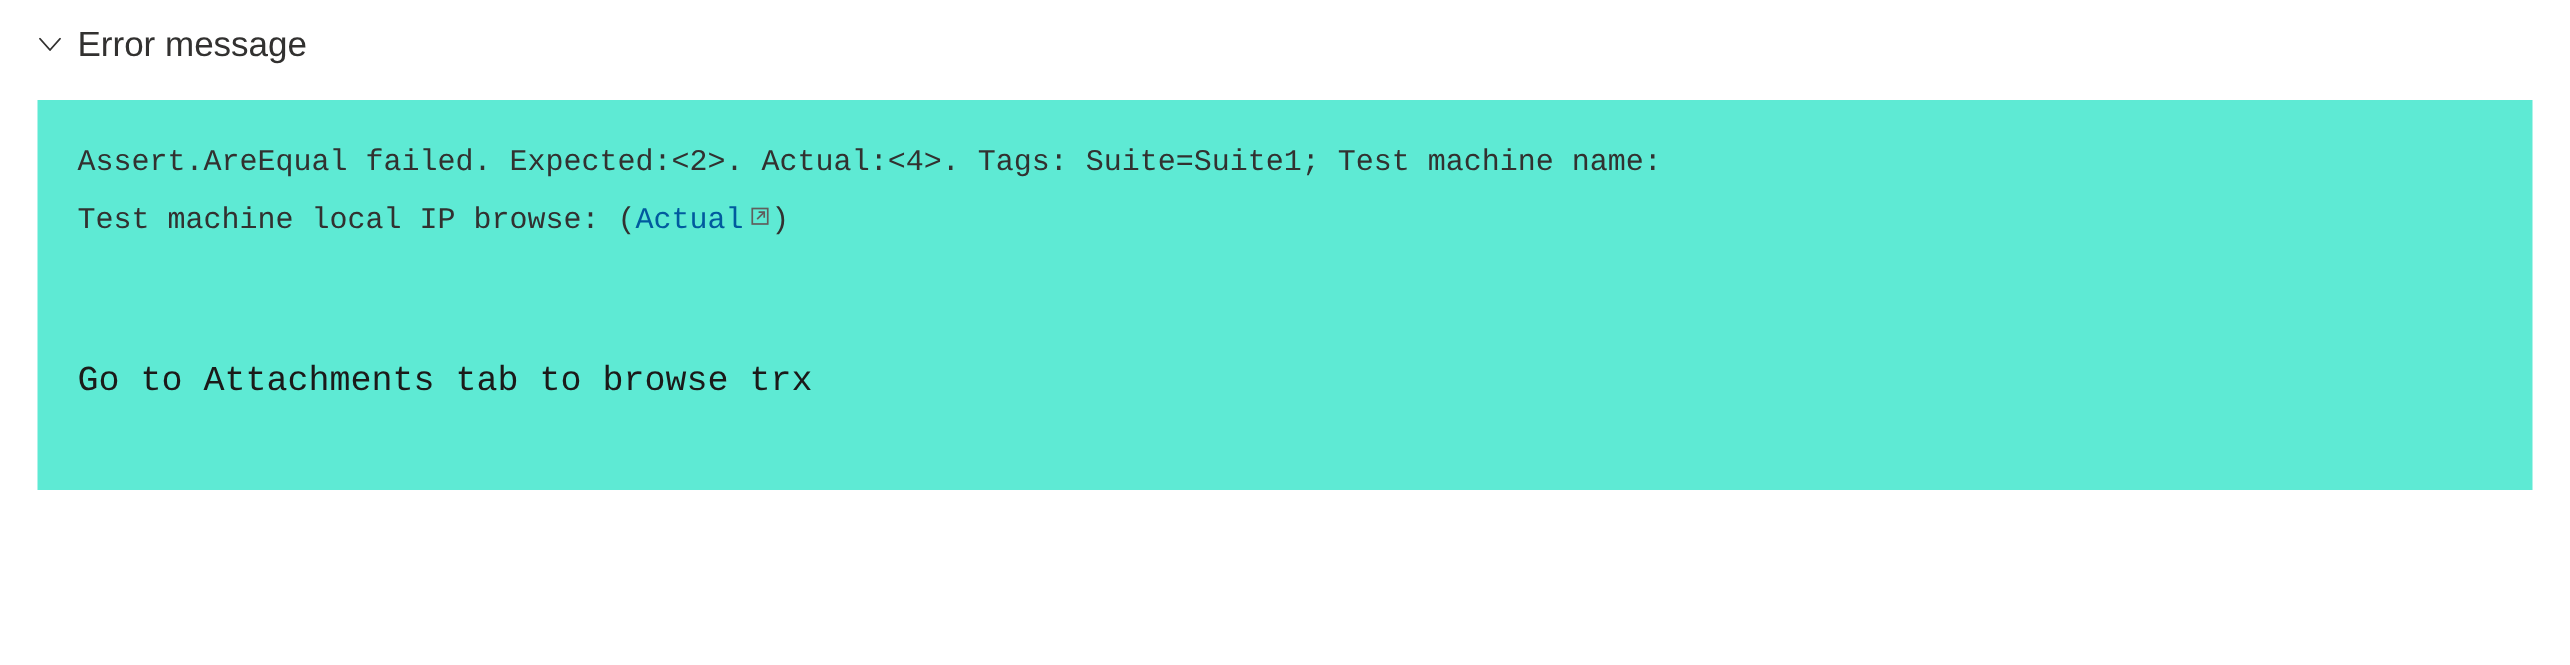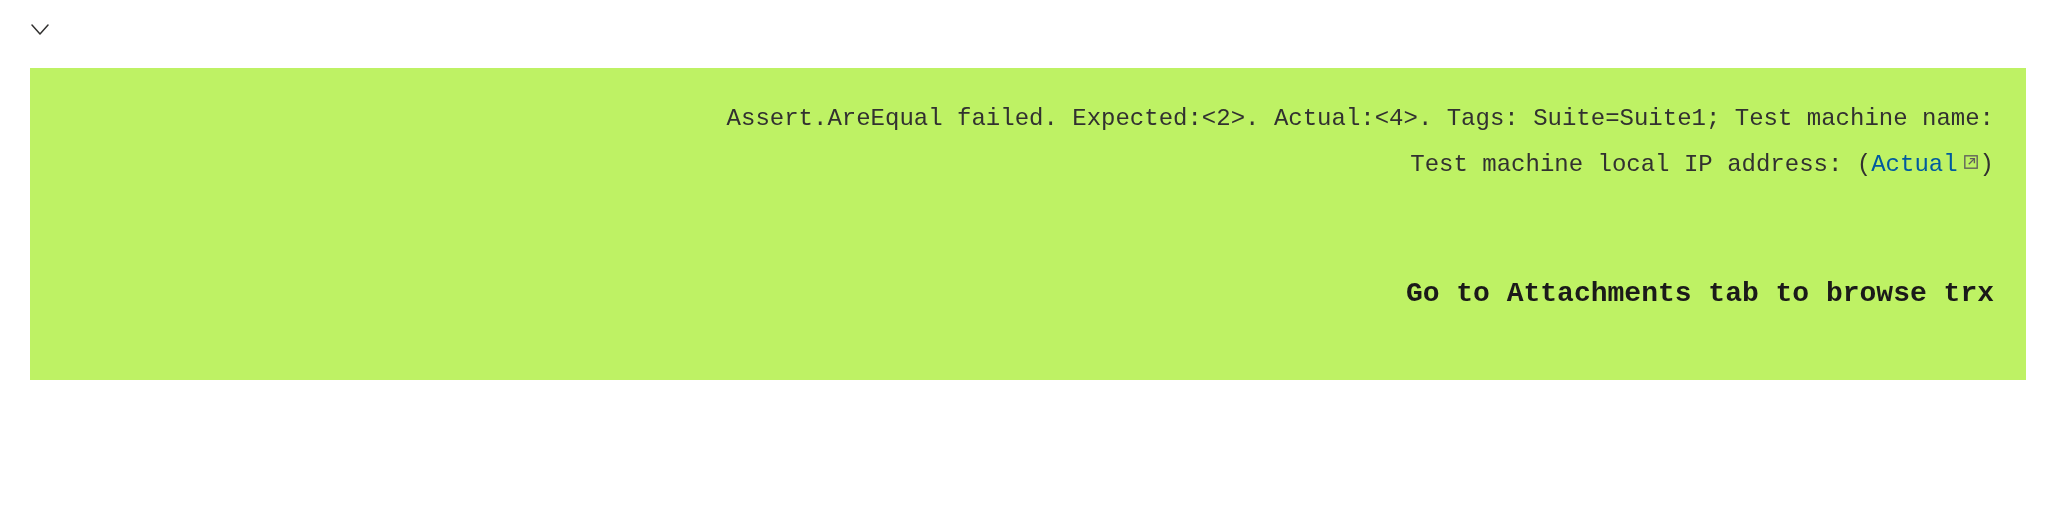--- a/index.html
+++ b/index.html
@@ -26,68 +26,68 @@
       align-items: center;
       justify-content: center;
       color: #323130;
     }
     .section-title {
       font-size: 28px;
       font-weight: 400;
       color: #323130;
     }
     .error-panel {
-      background: #bef264;
+      background: #5eead4;
       padding: 28px 32px 60px 32px;
       font-family: "Consolas", "Courier New", monospace;
       font-size: 24px;
       line-height: 1.9;
       color: #323130;
-      text-align: right;
     }
     .error-text {
       font-weight: 400;
     }
     .details-link {
       color: #005a9e;
       cursor: pointer;
     }
     .details-link-wrapper {
       white-space: nowrap;
     }
     .external-icon {
       display: inline-block;
       vertical-align: baseline;
       margin-left: 4px;
       color: #605e5c;
     }
     .attachments-note {
       font-family: "Consolas", "Courier New", monospace;
-      font-weight: 700;
+      font-weight: 400;
       font-size: 28px;
       color: #1b1a19;
       margin-top: 80px;
     }
   </style>
 </head>
 <body>
 
 <div class="section-header">
   <span class="chevron-icon">
     <svg width="18" height="12" viewBox="0 0 18 12" fill="none">
       <path d="M1 1 L9 10 L17 1" stroke="currentColor" stroke-width="1.5" fill="none" stroke-linecap="round" stroke-linejoin="round"></path>
     </svg>
   </span>
+  <span class="section-title">Error message</span>
 </div>
 
 <div class="error-panel">
   <div class="error-text">
     <span>Assert.AreEqual failed. Expected:&lt;2&gt;. Actual:&lt;4&gt;. Tags: Suite=Suite1; Test machine name:</span>
     <br>
-    <span>Test machine local IP address:           </span><span class="details-link-wrapper"><span>(</span><span class="details-link"><span>Actual</span><span class="external-icon"><svg width="18" height="18" viewBox="0 0 16 16" fill="none">
+    <span>Test machine local IP browse:           </span><span class="details-link-wrapper"><span>(</span><span class="details-link"><span>Actual</span><span class="external-icon"><svg width="18" height="18" viewBox="0 0 16 16" fill="none">
               <rect x="2.5" y="2.5" width="11" height="11" stroke="currentColor" stroke-width="1.2" fill="none"></rect>
               <path d="M6 10 L11 5" stroke="currentColor" stroke-width="1.2"></path>
               <path d="M7 5 H11 V9" stroke="currentColor" stroke-width="1.2" fill="none"></path>
             </svg></span></span><span>)</span></span>
   </div>
 
   <div class="attachments-note">Go to Attachments tab to browse trx</div>
 </div>
 
 </body></html>

